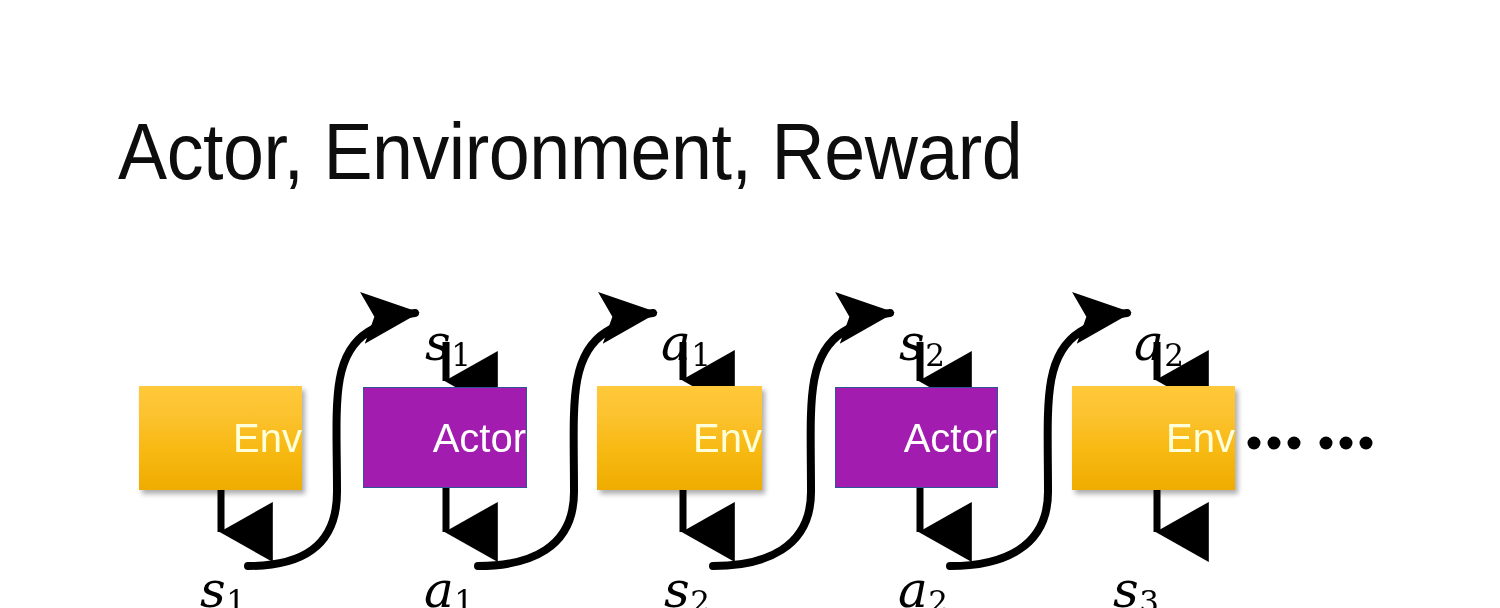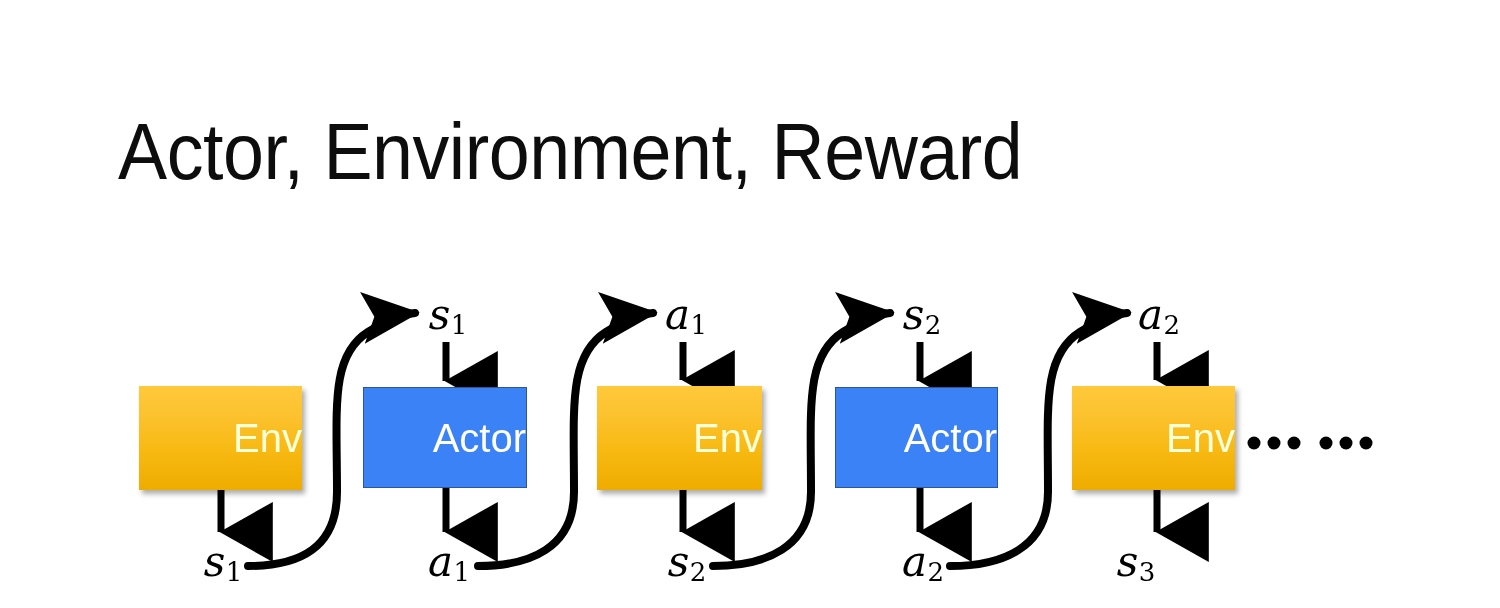--- a/index.html
+++ b/index.html
@@ -66,39 +66,40 @@
   }
   .node.env {
     background: linear-gradient(to bottom, #FFC93B 0%, #FCC22F 28%, #F7B912 62%, #EFAC00 100%);
     box-shadow: 3px 4px 5px rgba(0,0,0,0.32);
     border: none;
   }
   .node.env .node-label {
     color: #FFFFD9;
   }
   .node.actor {
-    background: #3b82f6;
+    background: #a21caf;
     border: 1.5px solid #2E5596;
     box-shadow: none;
   }
   .node.actor .node-label {
     color: #FFFFFF;
   }
 
   
   .var-label {
     position: absolute;
     font-family: "DejaVu Serif", serif;
     font-style: italic;
-    font-size: 42px;
+    font-size: 50px;
     color: #000000;
     white-space: nowrap;
     line-height: 1;
     user-select: none;
     transform: translate(-50%, -50%);
+    margin-top: 28px;
   }
   .var-label sub {
     font-size: 0.62em;
     font-style: normal;
     vertical-align: -0.18em;
     margin-left: 0.5px;
   }
 
   
   #ellipsis {

